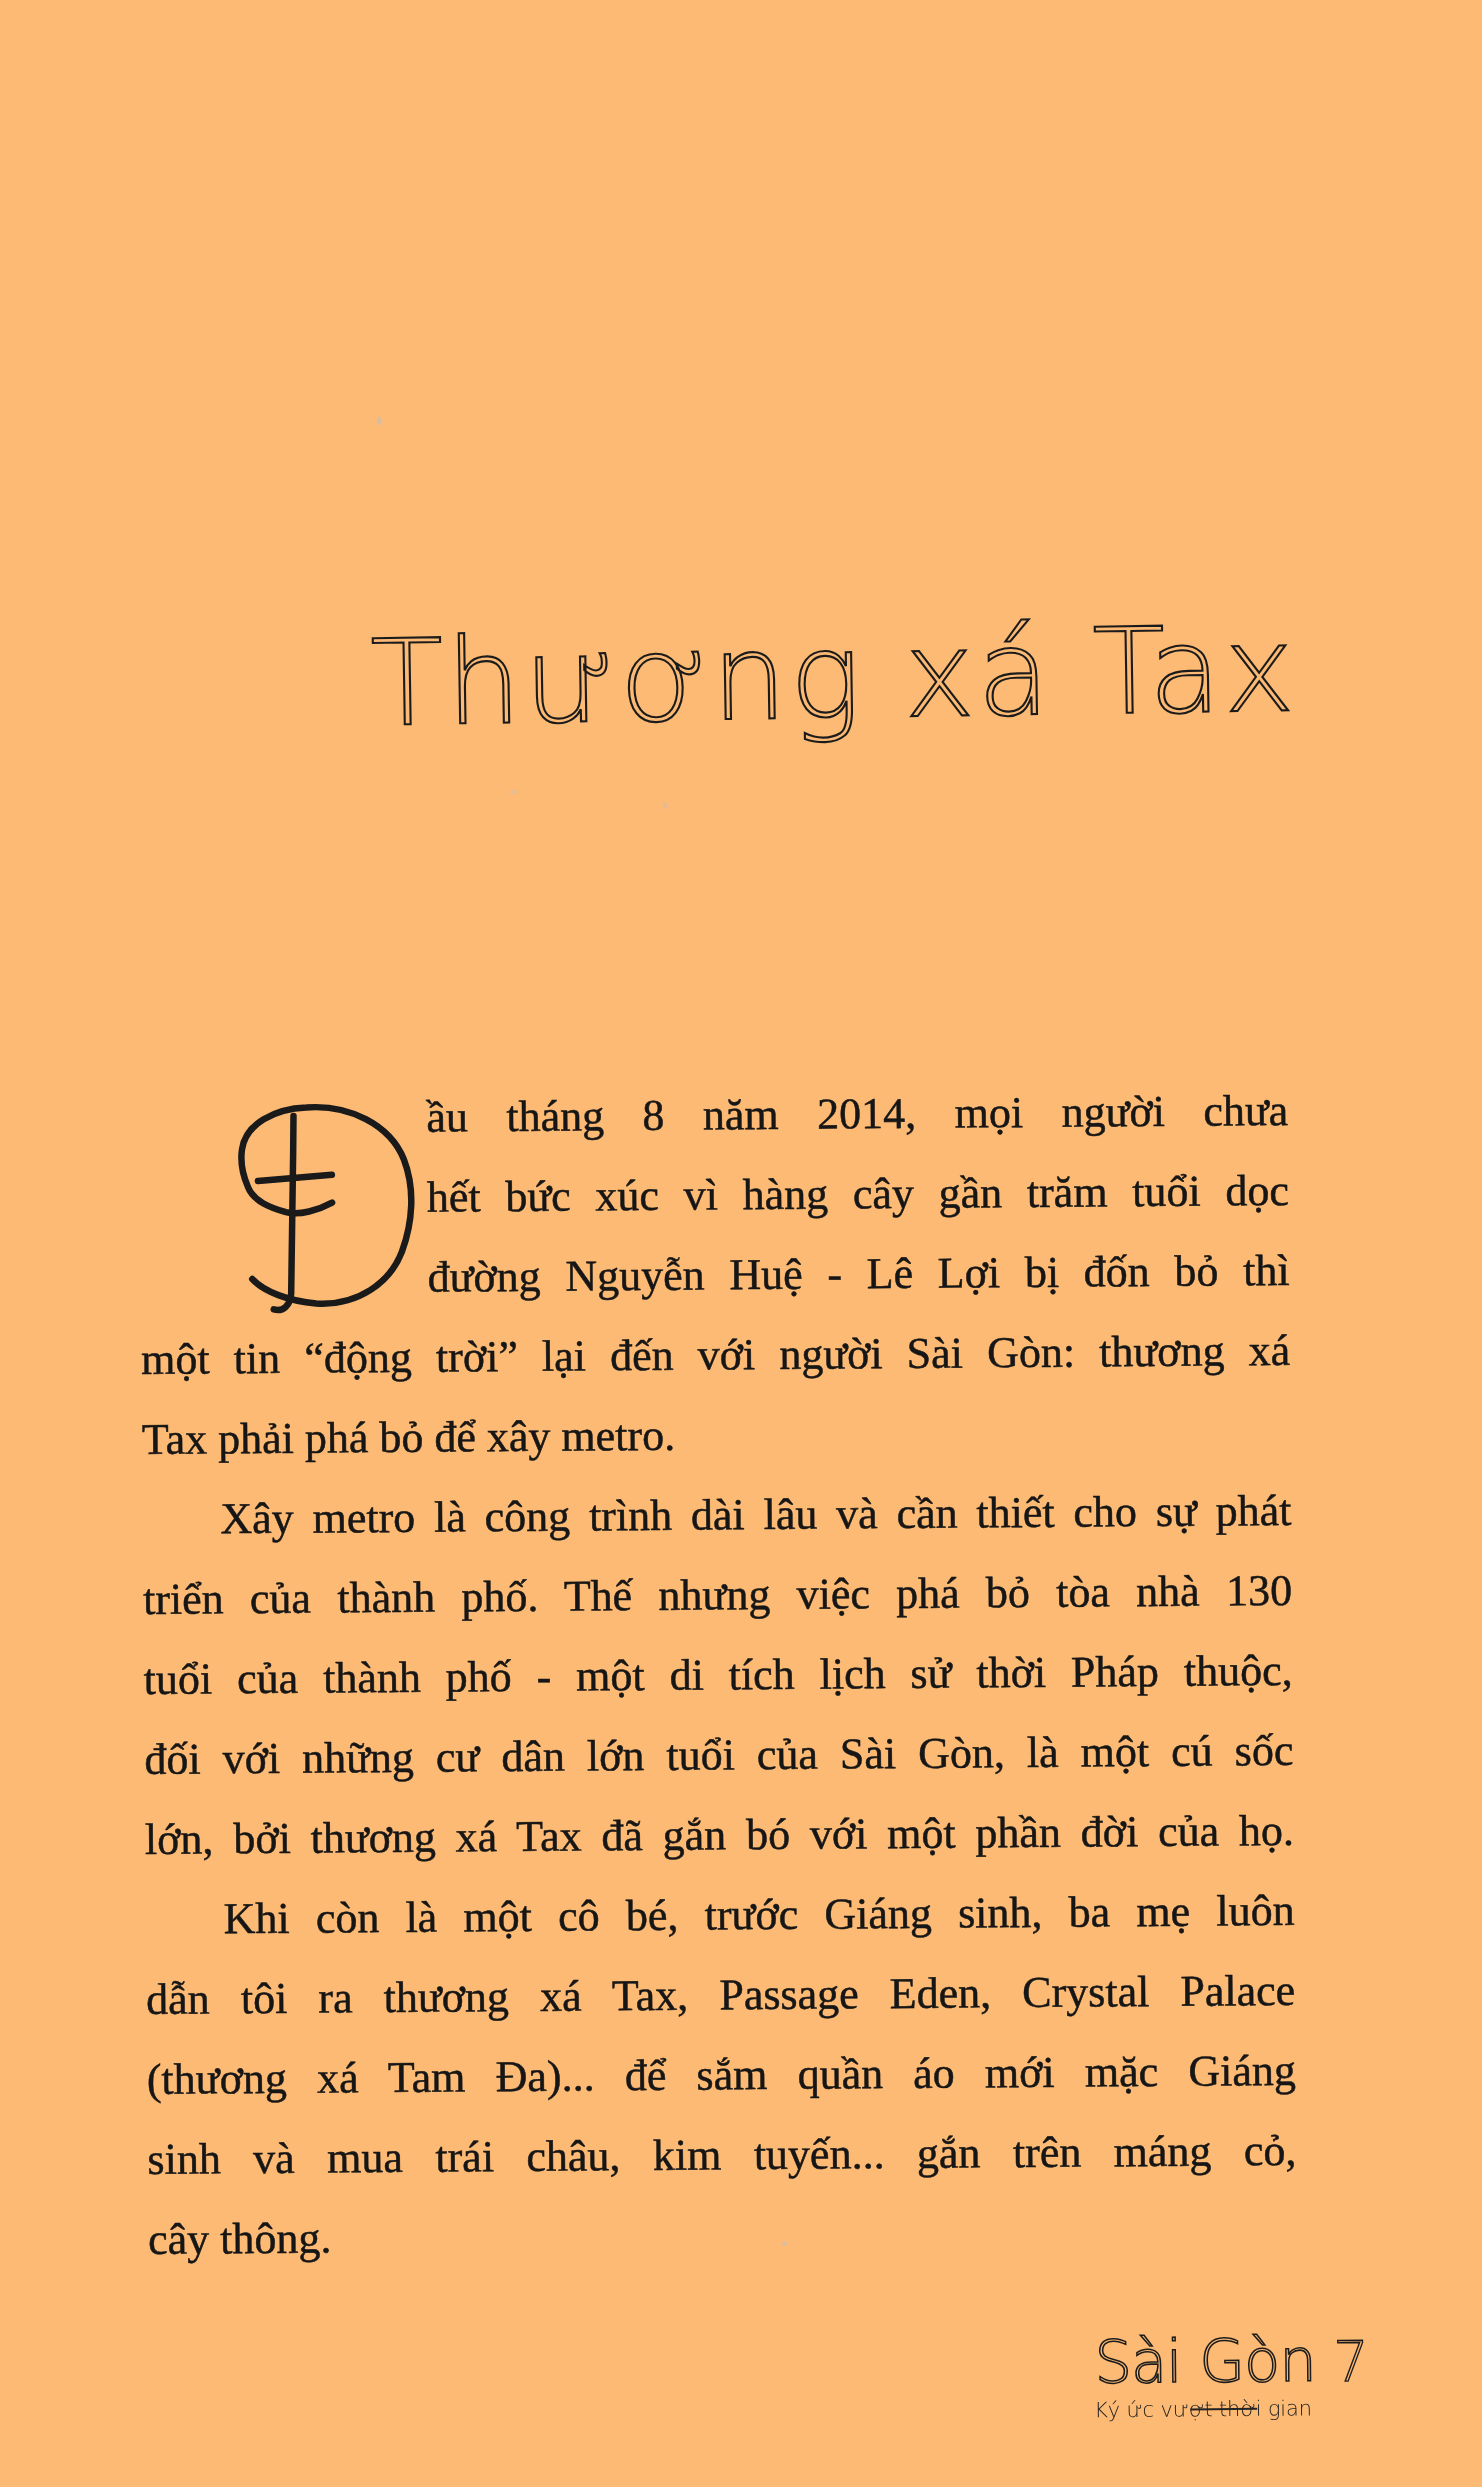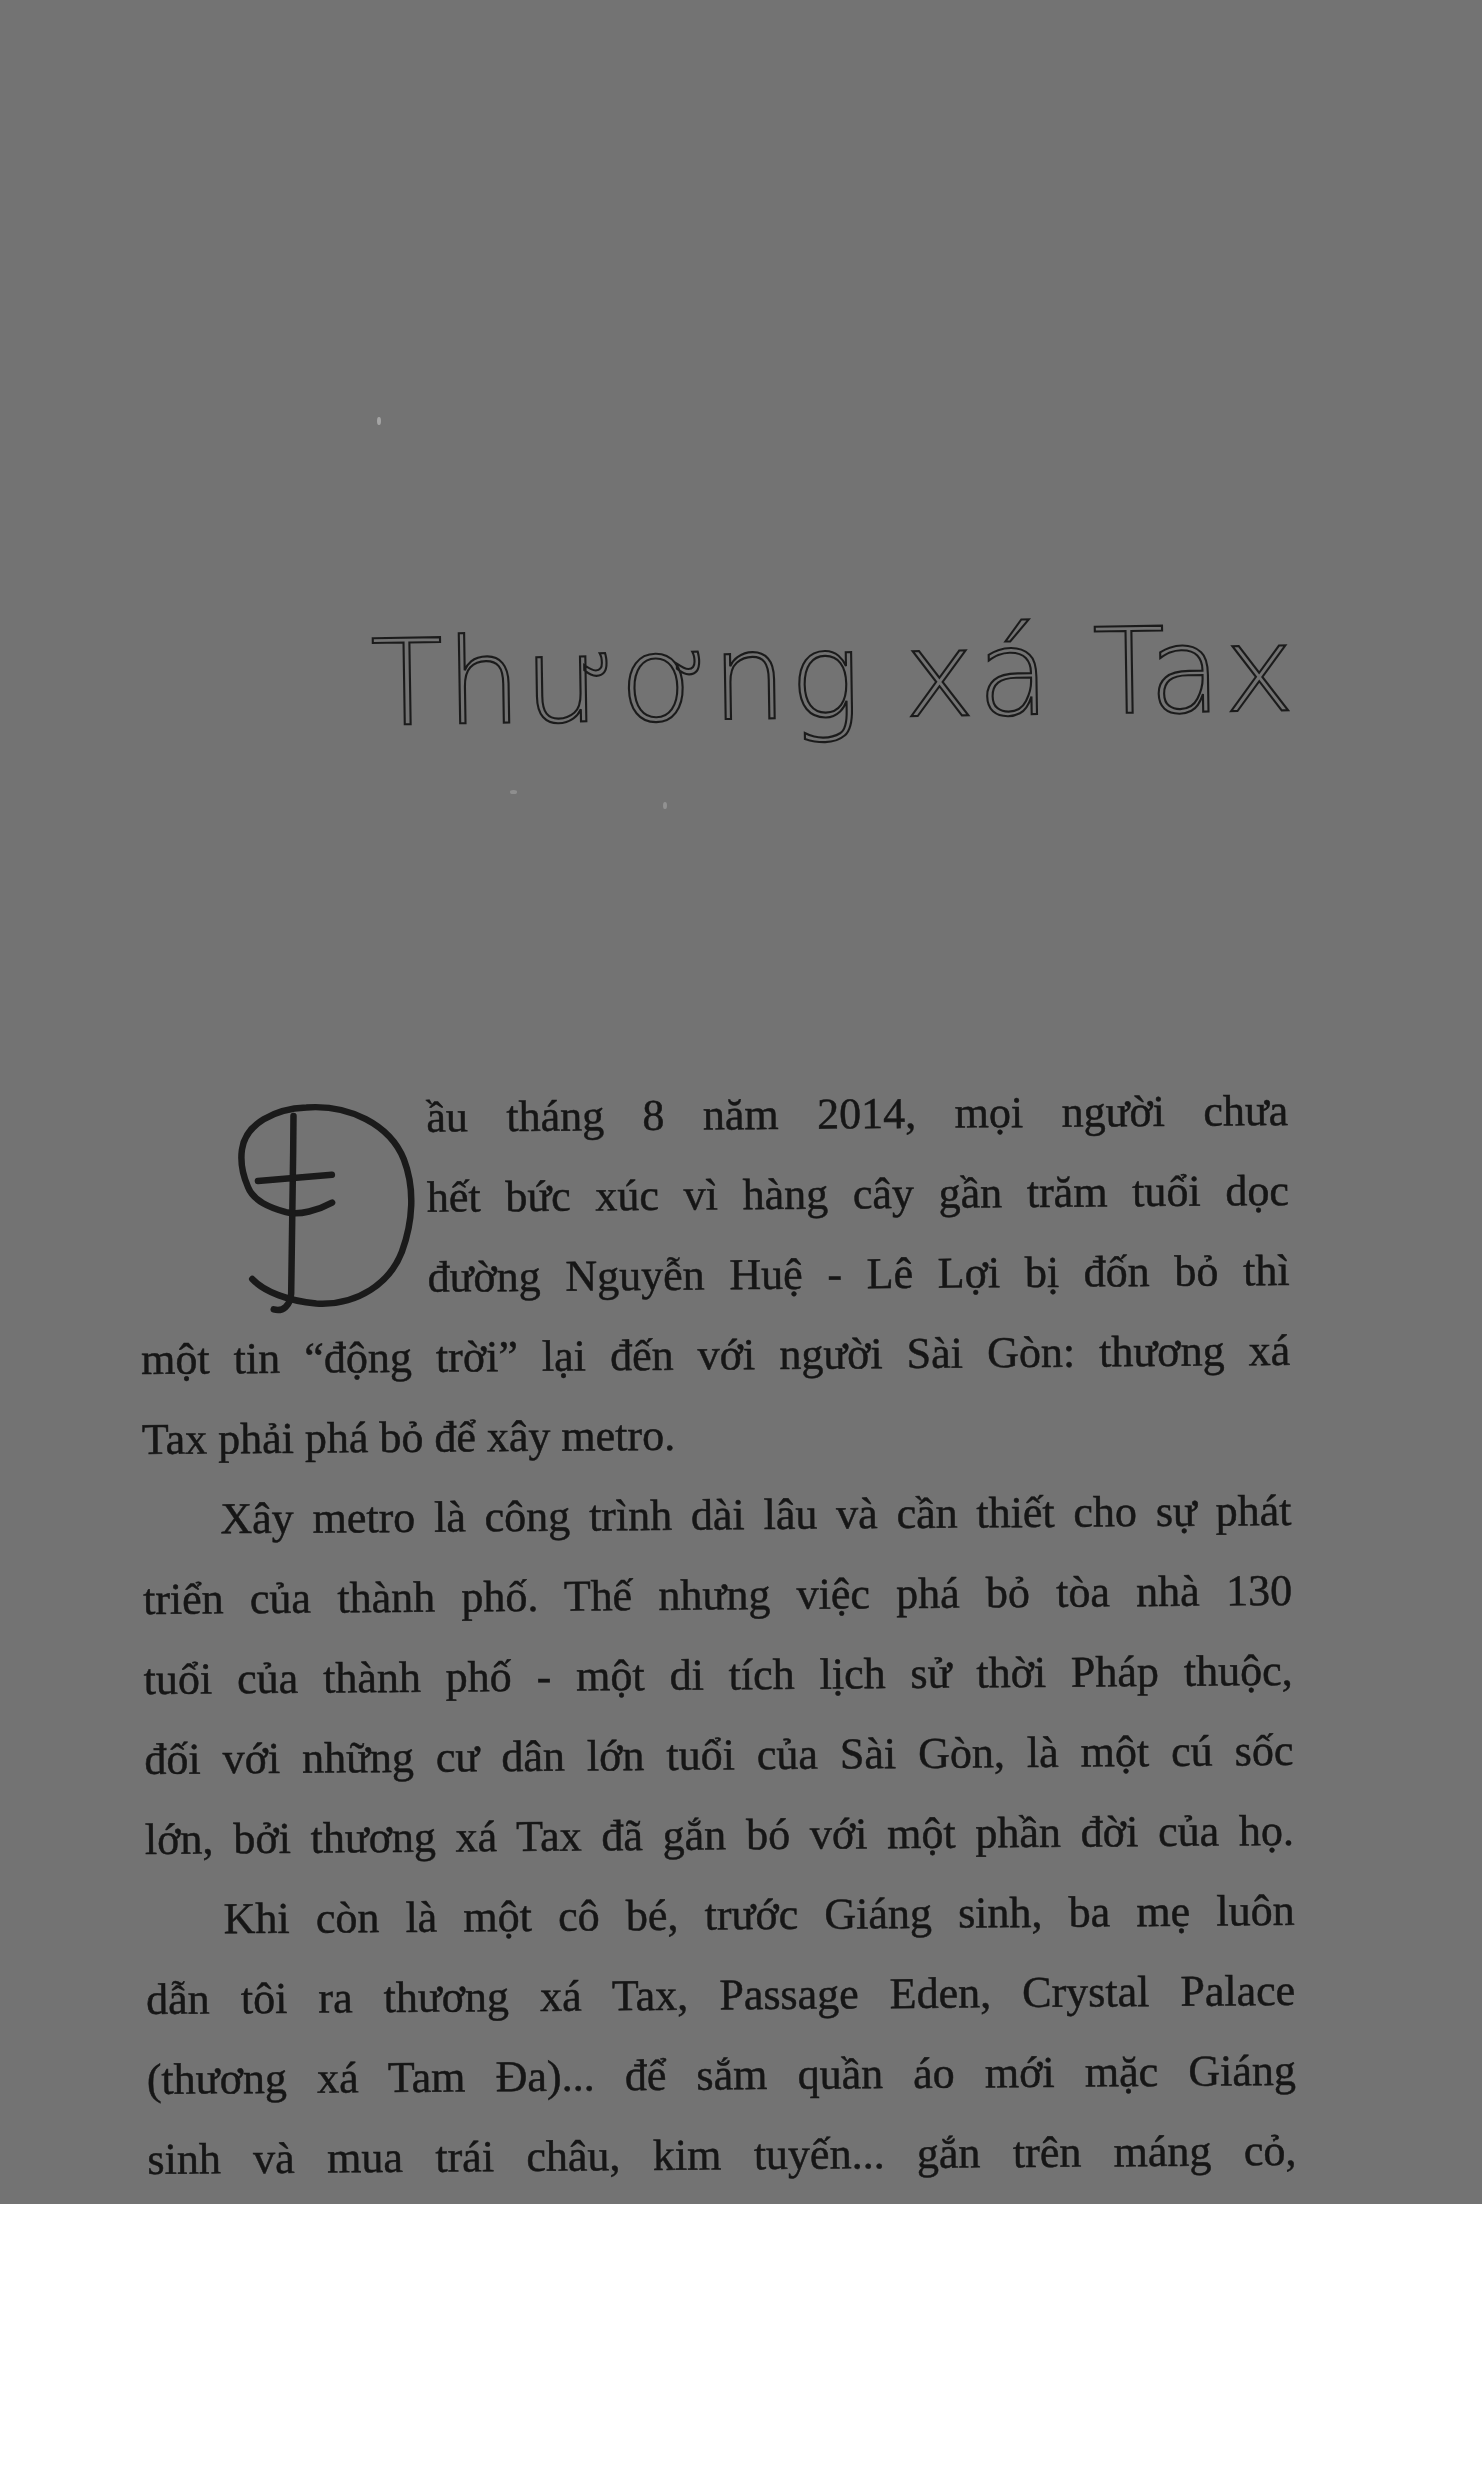--- a/index.html
+++ b/index.html
@@ -1,20 +1,20 @@
 <!DOCTYPE html>
 <html style="font-size:15px"><head>
 <meta charset="utf-8">
 <style>
   html, body { margin: 0; padding: 0; background: #ffffff; }
   .page {
     position: relative;
     width: 1483px;
-    height: 2204px;
-    background: #737373;
+    height: 2487px;
+    background: #fdba74;
     overflow: hidden;
     font-family: "Liberation Serif", "DejaVu Serif", serif;
     color: #161616;
   }
 
   
   .title-svg {
     position: absolute;
     left: 278px;
     top: 545px;

